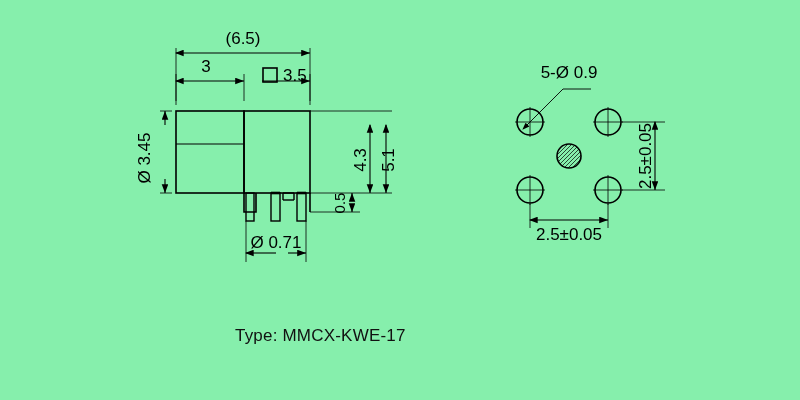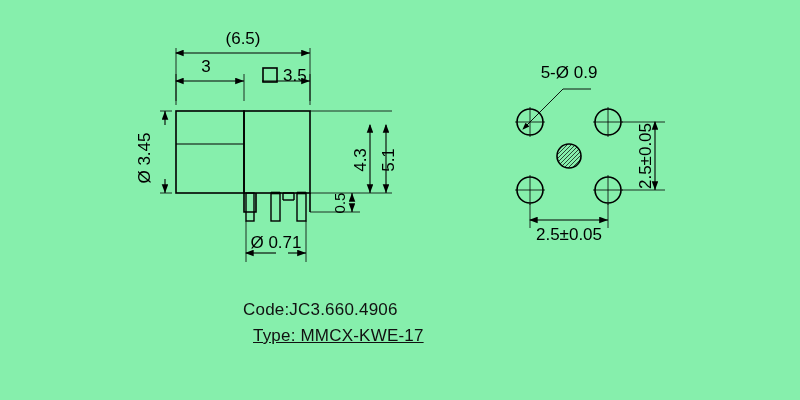--- a/index.html
+++ b/index.html
@@ -24,21 +24,21 @@
     height: 400px;
   }
   .cap-line {
     position: absolute;
     font-size: 17px;
     letter-spacing: 0.2px;
     white-space: nowrap;
     color: #111;
   }
   #caption-code { left: 243px; top: 300px; }
-  #caption-type { left: 253px; top: 326px; text-decoration: underline; }
+  #caption-type { left: 235px; top: 326px; }
   text {
     font-family: "Liberation Sans", sans-serif;
     fill: #000000;
   }
 </style>
 </head>
 <body>
 
 <div id="root">
 
@@ -147,16 +147,15 @@
     <g stroke="#000" stroke-width="1.1">
       <path d="M655,122 L655,190" marker-start="url(#arrStart)" marker-end="url(#arrEnd)"></path>
       <path d="M530,220 L608,220" marker-start="url(#arrStart)" marker-end="url(#arrEnd)"></path>
     </g>
 
     <text x="569" y="78" text-anchor="middle" font-size="17">5-Ø 0.9</text>
     <text x="651" y="156" text-anchor="middle" font-size="17" transform="rotate(-90 651 156)">2.5±0.05</text>
     <text x="569" y="240" text-anchor="middle" font-size="17">2.5±0.05</text>
   </svg>
 
-  <div class="cap-line" id="caption-code">Code:JC3.660.4906</div>
   <div class="cap-line" id="caption-type">Type: MMCX-KWE-17</div>
 
 </div>
 
 </body></html>

